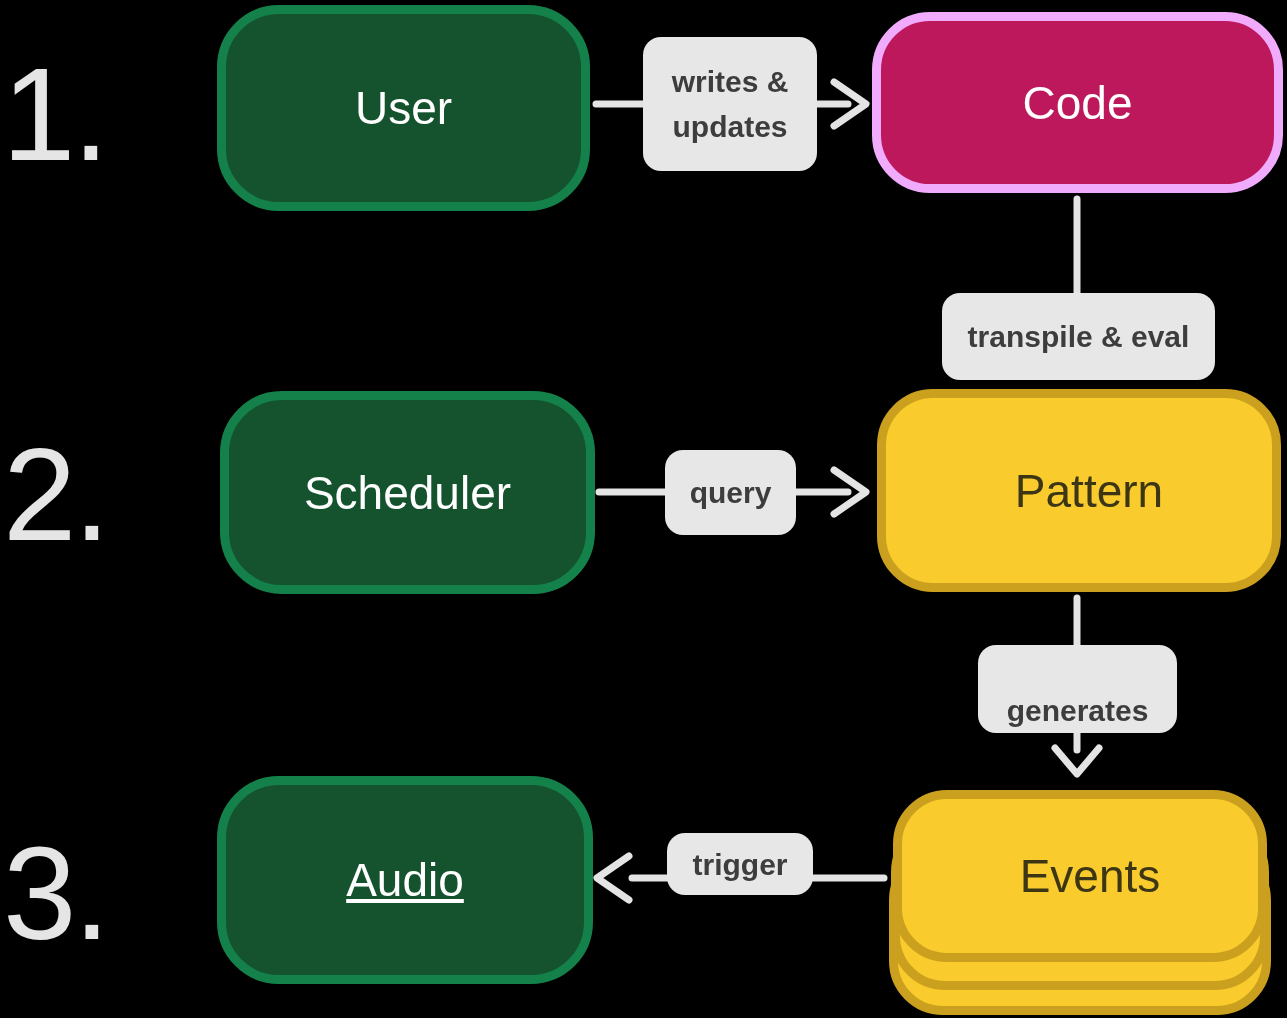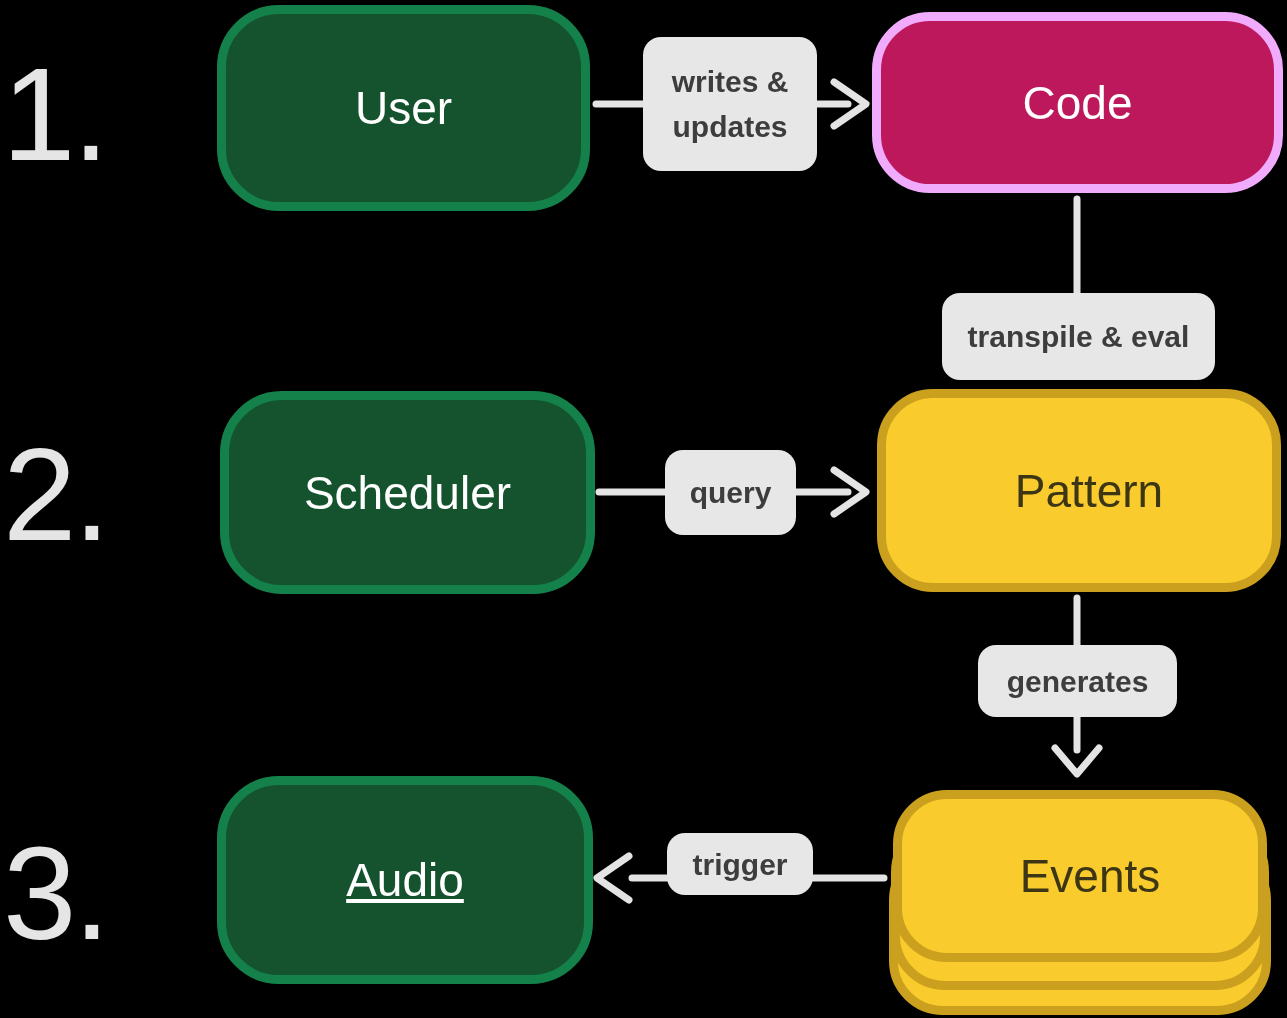--- a/index.html
+++ b/index.html
@@ -44,21 +44,21 @@
   .edge-label {
     position:absolute; z-index:5; box-sizing:border-box;
     background:#e7e7e7; border-radius:18px;
     display:flex; align-items:center; justify-content:center;
     color:#3d3d3d; font-weight:700; font-size:30px; line-height:1.5; text-align:center;
   }
   .lbl-writes    { left:643px; top:37px;  width:174px; height:134px; }
   .lbl-writes span { max-width:138px; display:block; }
   .lbl-transpile { left:942px; top:245px; width:273px; height:87px;margin-top:48px; }
   .lbl-query     { left:665px; top:450px; width:131px; height:85px; }
-  .lbl-generates { left:978px; top:645px; width:199px; height:72px; }
+  .lbl-generates { left:978px; top:645px; width:199px; height:88px;align-items:flex-end; }
   .lbl-trigger   { left:667px; top:833px; width:146px; height:62px; }
 </style>
 </head>
 <body>
 
 <div class="canvas">
 
   <svg class="wires" viewBox="0 0 1287 1018" xmlns="http://www.w3.org/2000/svg">
 
     <path d="M596 104 H848"></path>

